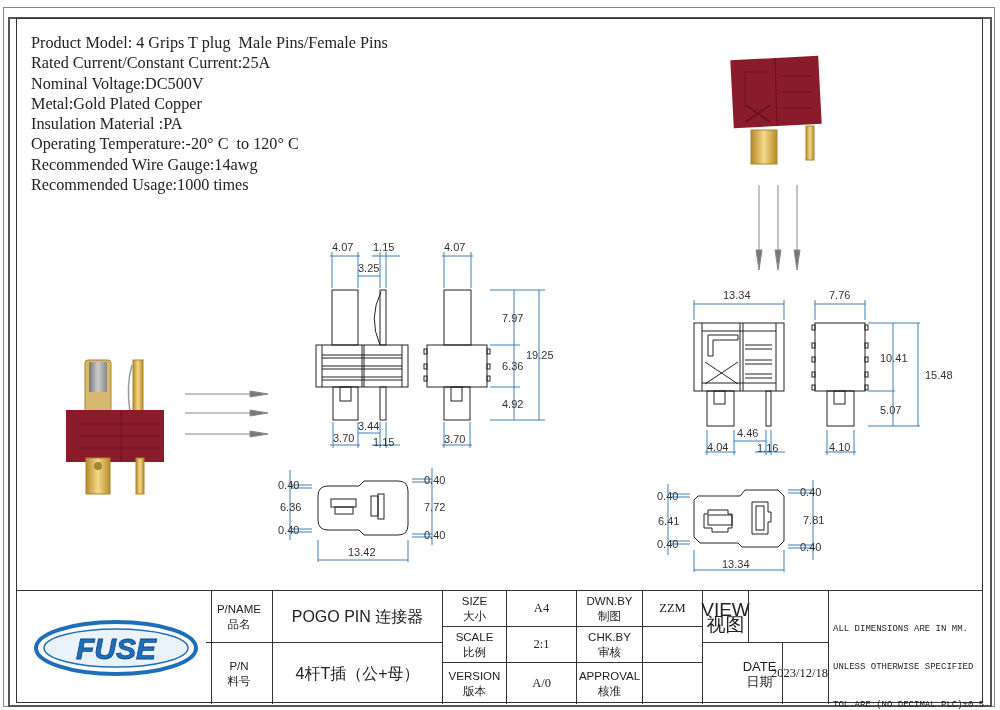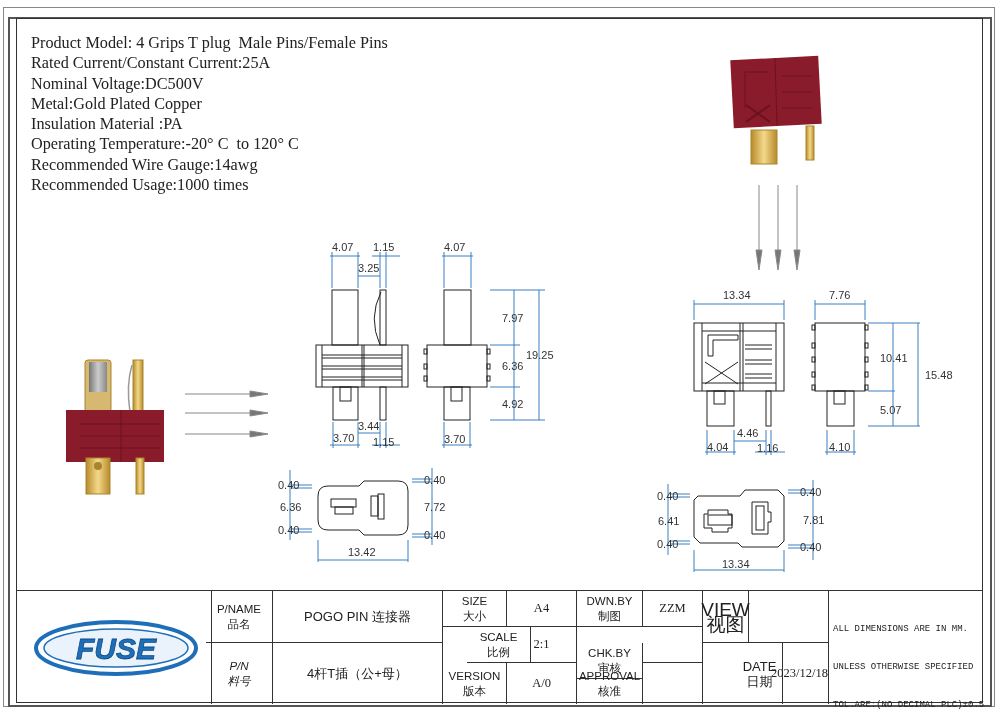--- a/index.html
+++ b/index.html
@@ -11,21 +11,21 @@
   .specs { position:absolute; left:31px; top:33px; font-family:"Liberation Serif","DejaVu Serif",serif; font-size:16.2px; color:#222; line-height:20.3px; }
   .specs div { white-space:pre; }
 
   svg.drawing { position:absolute; left:0; top:0; }
   .dim { font-family:"Liberation Sans","DejaVu Sans",sans-serif; font-size:11px; fill:#333; }
 
   
   .title-block { position:absolute; left:16px; top:590px; width:967px; height:113px; border-top:1px solid #333; }
   .tb { position:absolute; border-right:1px solid #333; border-bottom:1px solid #333; box-sizing:border-box; display:flex; flex-direction:column; align-items:center; justify-content:center; text-align:center; font-family:"Liberation Sans","DejaVu Sans",sans-serif; font-size:11.5px; color:#222; line-height:15px; }
   .tb.val { font-family:"Liberation Serif","DejaVu Serif",serif; font-size:12.5px; }
-  .tb.pname { font-size:13px; }
+  .tb.pname { font-size:16px; }
   .notes { position:absolute; left:833px; top:597px; font-family:"Liberation Mono","DejaVu Sans Mono",monospace; font-size:9px; color:#222; line-height:12.8px; white-space:pre; }
 </style>
 </head>
 <body>
 
 <div class="outer-frame"></div>
 <div class="inner-frame"></div>
 <div class="sheet-frame"></div>
 
 <div class="specs">
@@ -312,36 +312,36 @@
     </svg>
   </div>
 
   <div class="tb" style="left:190px;top:0;width:67px;height:52px;">
     <span>P/NAME</span>
       <span>品名</span>
   </div>
   <div class="tb pname" style="left:257px;top:0;width:170px;height:52px;justify-content:flex-start;padding-top:18px;">
     <span>POGO PIN 连接器</span>
   </div>
-  <div class="tb" style="left:190px;top:52px;width:67px;height:61px;border-bottom:none;font-style:italic;">
+  <div class="tb" style="left:190px;top:52px;width:67px;height:61px;border-bottom:none;">
     <span>P/N</span>
       <span>料号</span>
   </div>
   <div class="tb pname" style="left:257px;top:52px;width:170px;height:61px;border-bottom:none;">
     <span>4杆T插（公+母）</span>
   </div>
 
   <div class="tb" style="left:427px;top:0;width:64px;height:36px;">
     <span>SIZE</span>
       <span>大小</span>
   </div>
   <div class="tb val" style="left:491px;top:0;width:70px;height:36px;">
       <span>A4</span>
     </div>
-  <div class="tb" style="left:451px;top:36px;width:64px;height:36px;">
+  <div class="tb" style="left:427px;top:36px;width:64px;height:36px;">
     <span>SCALE</span>
       <span>比例</span>
   </div>
   <div class="tb val" style="left:491px;top:36px;width:70px;height:36px;">
       <span>2:1</span>
     </div>
   <div class="tb" style="left:427px;top:72px;width:64px;height:41px;border-bottom:none;">
     <span>VERSION</span>
       <span>版本</span>
   </div>
@@ -349,21 +349,21 @@
       <span>A/0</span>
     </div>
 
   <div class="tb" style="left:561px;top:0;width:66px;height:36px;">
     <span>DWN.BY</span>
       <span>制图</span>
   </div>
   <div class="tb val" style="left:627px;top:0;width:60px;height:36px;">
       <span>ZZM</span>
     </div>
-  <div class="tb" style="left:561px;top:52px;width:66px;height:36px;">
+  <div class="tb" style="left:561px;top:36px;width:66px;height:36px;">
     <span>CHK.BY</span>
       <span>审核</span>
   </div>
   <div class="tb val" style="left:627px;top:36px;width:60px;height:36px;">
       <span></span>
     </div>
   <div class="tb" style="left:561px;top:72px;width:66px;height:41px;border-bottom:none;">
     <span>APPROVAL</span>
       <span>核准</span>
   </div>

